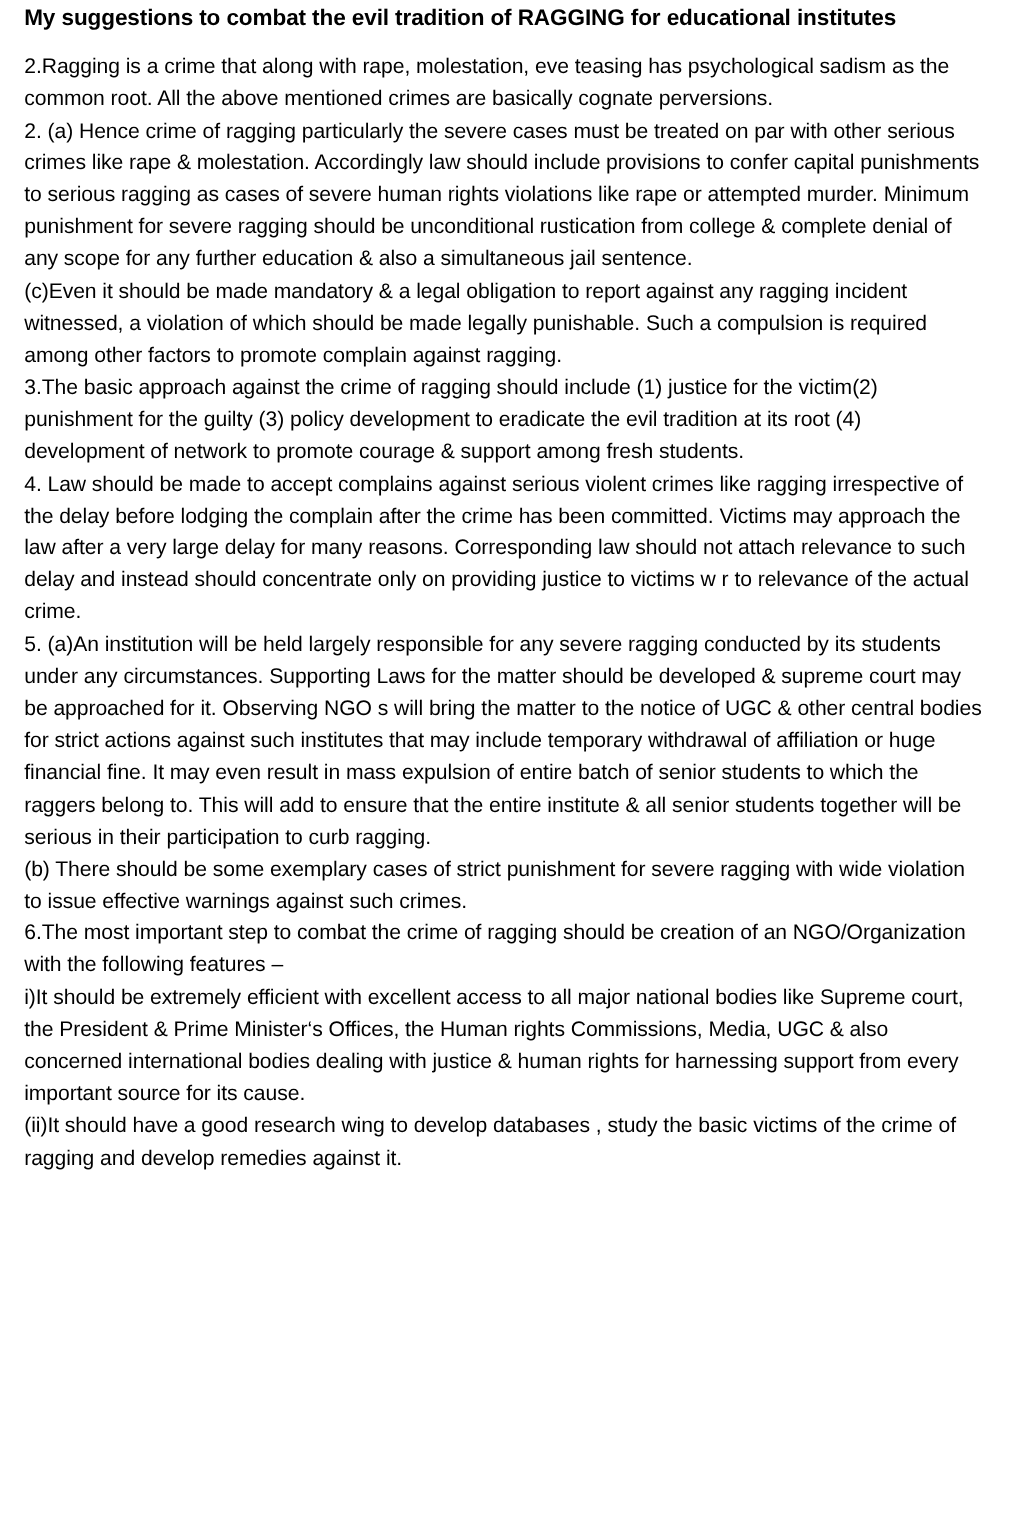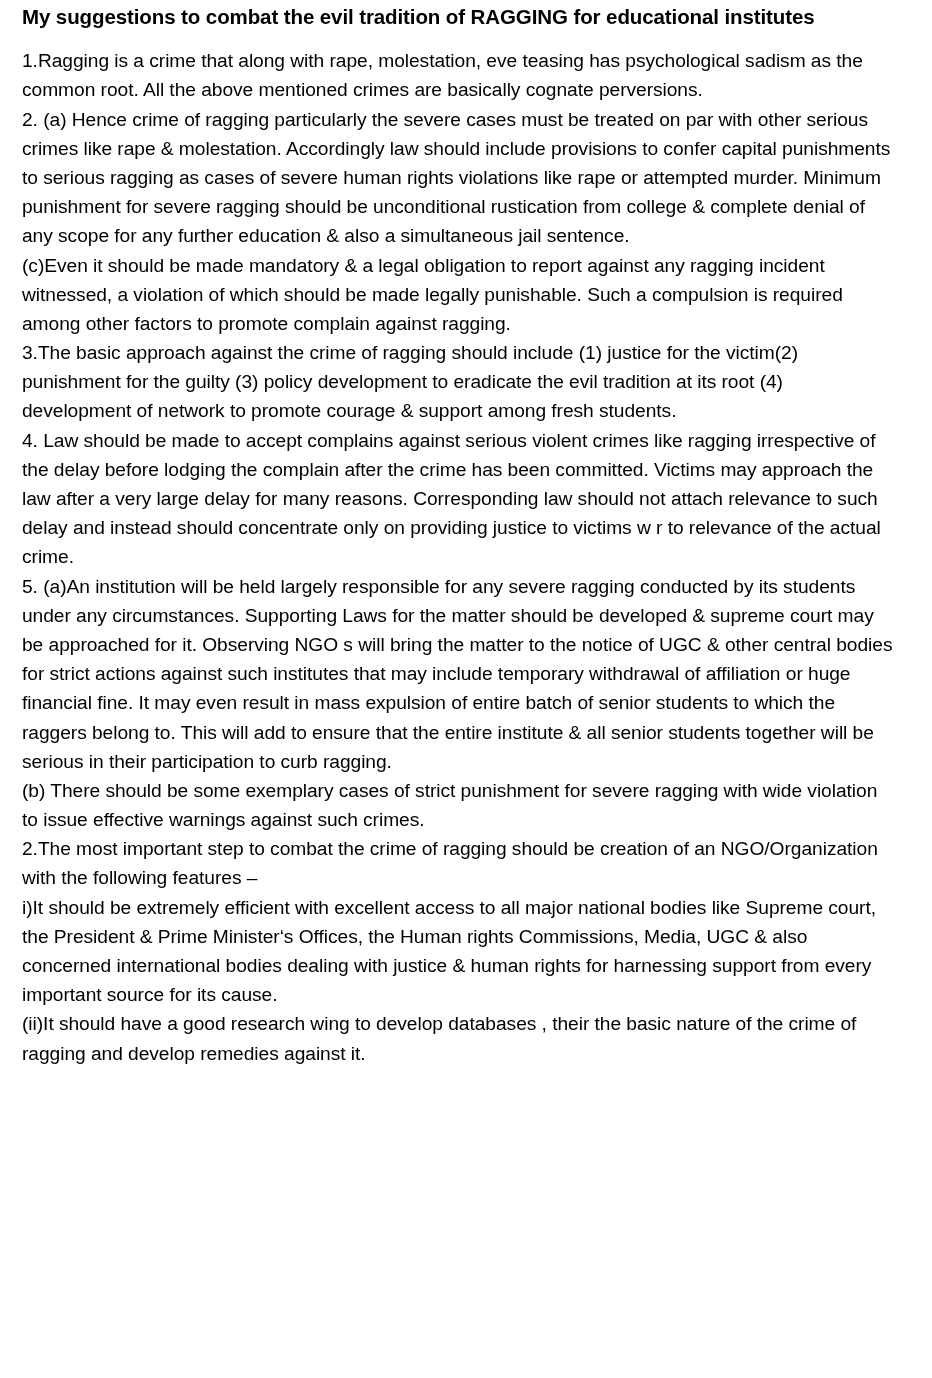--- a/index.html
+++ b/index.html
@@ -37,24 +37,24 @@
     margin: 0;
     text-align: left;
   }
 </style>
 </head>
 <body>
 
 <div class="page">
   <h1 class="doc-title">My suggestions to combat the evil tradition of RAGGING for educational institutes</h1>
   <div class="doc-body">
-    <p class="para">1.Ragging is a crime that along with rape, molestation, eve teasing has psychological sadism as the common root. All the above mentioned crimes are basically cognate perversions.</p>
+    <p class="para">2.Ragging is a crime that along with rape, molestation, eve teasing has psychological sadism as the common root. All the above mentioned crimes are basically cognate perversions.</p>
     <p class="para">2. (a) Hence crime of ragging particularly the severe cases must be treated on par with other serious crimes like rape &amp; molestation. Accordingly law should include provisions to confer capital punishments to serious ragging as cases of severe human rights violations like rape or attempted murder. Minimum punishment for severe ragging should be unconditional rustication from college &amp; complete denial of any scope for any further education &amp; also a  simultaneous jail sentence.</p>
     <p class="para">(c)Even it should be made mandatory &amp; a legal obligation to report against any ragging incident witnessed, a violation of which should be made legally punishable. Such a compulsion is required among other factors to promote complain against ragging.</p>
     <p class="para">3.The basic approach against the crime of ragging should include (1) justice for the victim(2) punishment for the guilty (3) policy development to eradicate the evil tradition at its root (4) development of network to promote courage &amp; support among fresh students.</p>
     <p class="para">4. Law should be made to accept complains against serious violent crimes like ragging irrespective of the delay before lodging the complain after the crime has been committed. Victims may approach the law after a very large delay for many reasons. Corresponding law should not attach relevance to such delay and instead should concentrate only on providing justice to victims w r to relevance of the actual crime.</p>
     <p class="para">5. (a)An institution will be held largely responsible for any severe ragging conducted by its students under any circumstances. Supporting Laws for the matter should be developed &amp; supreme court may be approached for it. Observing NGO s will bring the matter to the notice of UGC &amp; other central bodies for strict actions against such institutes that may include temporary withdrawal of affiliation or huge financial fine. It may even result in mass expulsion of entire batch of senior students to which the raggers belong to. This will add to ensure that the entire institute &amp; all senior students together will be serious in their participation to curb ragging.</p>
     <p class="para">(b) There should be some exemplary cases of strict punishment for severe ragging with wide violation to issue effective warnings against such crimes.</p>
-    <p class="para">2.The most important step to combat the crime of ragging should be creation of an NGO/Organization with the following features –</p>
+    <p class="para">6.The most important step to combat the crime of ragging should be creation of an NGO/Organization with the following features –</p>
     <p class="para">i)It should be extremely efficient with excellent access to all major national bodies like Supreme court, the President &amp; Prime Minister‘s Offices, the Human rights Commissions, Media, UGC &amp; also concerned international bodies dealing with justice &amp; human rights for harnessing support from every important source for its cause.</p>
-    <p class="para">(ii)It should have a good research wing to develop databases , their the basic nature of the crime of ragging and develop remedies against it.</p>
+    <p class="para">(ii)It should have a good research wing to develop databases , study the basic victims of the crime of ragging and develop remedies against it.</p>
   </div>
 </div>
 
 </body></html>

